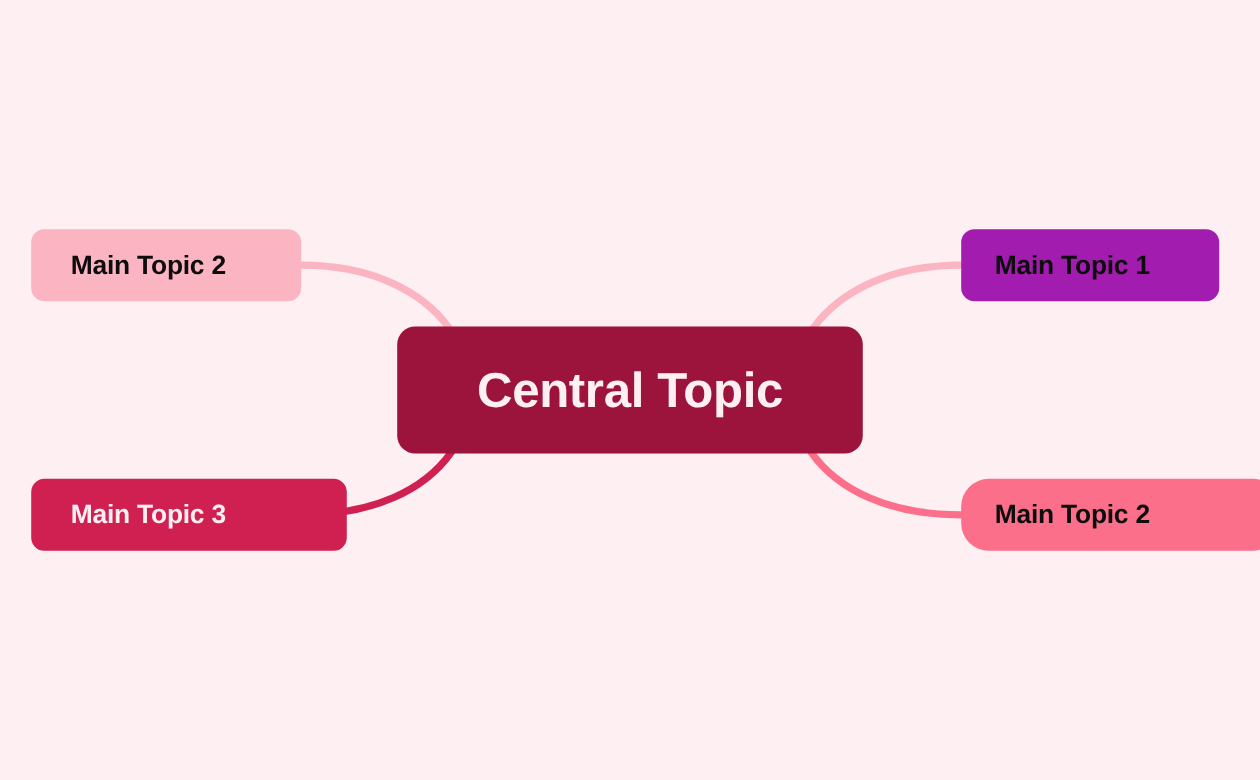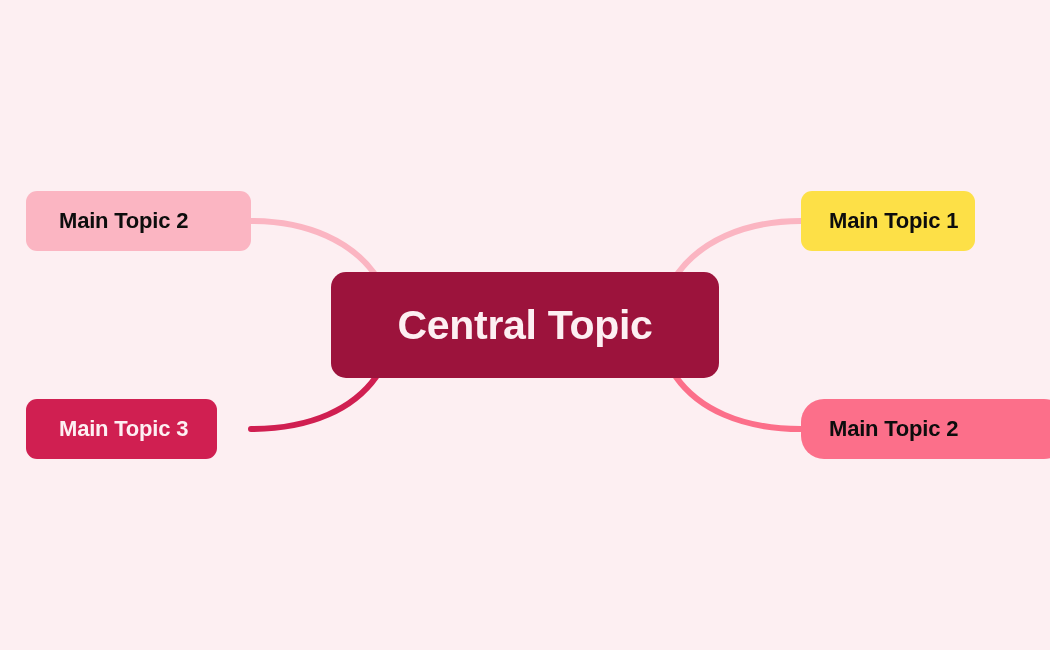--- a/index.html
+++ b/index.html
@@ -59,40 +59,40 @@
     border-radius: 11px;
   }
   .leaf .node-label {
     font-size: 22px;
     font-weight: 700;
     letter-spacing: -0.2px;
   }
   #node-topic1 {
     left: 801px;
     top: 191px;
-    width: 174px;
-    background: #fde047;
+    width: 215px;
+    background: #a21caf;
     padding-left: 28px;
   }
   #node-topic1 .node-label { color: #0d0d0d; text-align: left; }
 
   #node-topic2 {
     left: 801px;
     top: 399px;
     width: 266px;
     background: #fc6f8a;
     padding-left: 28px;
     border-radius: 23px;
   }
   #node-topic2 .node-label { color: #0d0d0d; text-align: left; }
 
   #node-topic3 {
     left: 26px;
     top: 399px;
-    width: 191px;
+    width: 263px;
     background: #d01f51;
     padding-left: 33px;
   }
   #node-topic3 .node-label { color: #fdeff2; text-align: left; }
 
   #node-topic4 {
     left: 26px;
     top: 191px;
     width: 225px;
     background: #fbb5c2;

